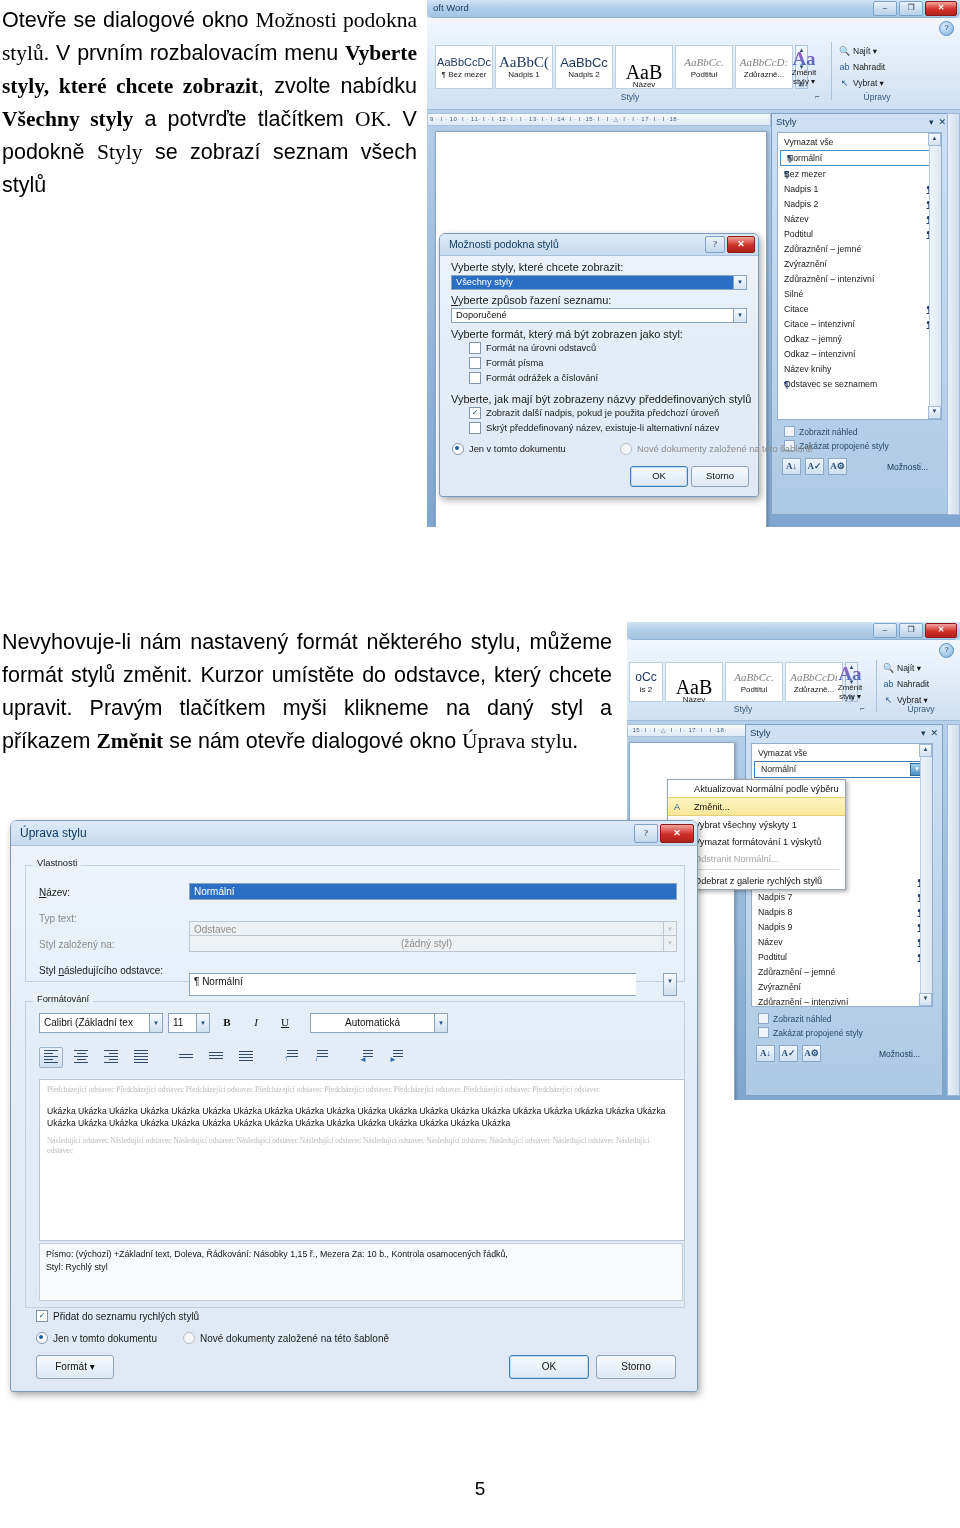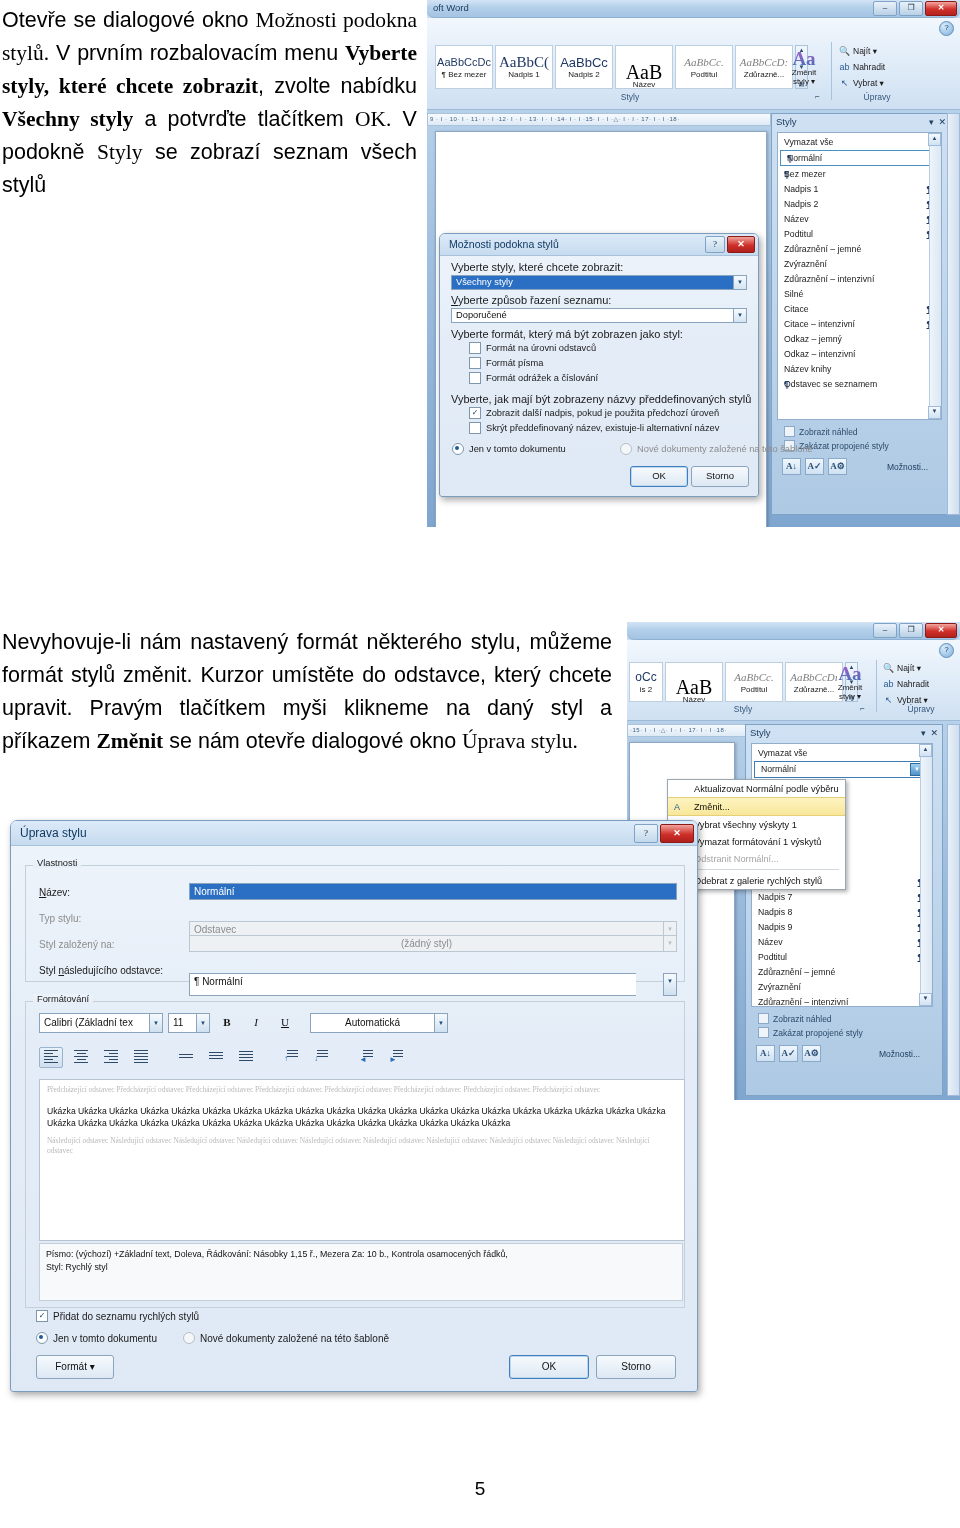--- a/index.html
+++ b/index.html
@@ -712,21 +712,21 @@
         <span class="xbtn" style="width:32px;height:17px;line-height:16px;">✕</span>
       </span>
     </div>
 
     <div class="group" style="left:14px;top:44px;width:658px;height:115px;"></div>
     <div class="grouptitle" style="left:22px;top:37px;">Vlastnosti</div>
 
     <div class="lbl" style="left:28px;top:66px;font-size:10px;"><u>N</u>ázev:</div>
     <div class="field selected" style="left:178px;top:62px;width:488px;height:17px;line-height:16px;font-size:10px;">Normální</div>
 
-    <div class="lbl dim" style="left:28px;top:92px;font-size:10px;">Typ stylu:</div>
+    <div class="lbl dim" style="left:28px;top:92px;font-size:10px;">Typ text:</div>
     <div class="combo" style="left:178px;top:100px;width:488px;height:17px;">
       <span class="cin dimf" style="line-height:15px;font-size:10px;">Odstavec</span>
       <span class="carrow dimf" style="line-height:15px;">▼</span>
     </div>
 
     <div class="lbl dim" style="left:28px;top:118px;font-size:10px;">Styl založený na:</div>
     <div class="combo" style="left:178px;top:114px;width:488px;height:17px;">
       <span class="cin dimf" style="line-height:15px;font-size:10px;text-align:center;padding-left:0;">(žádný styl)</span>
       <span class="carrow dimf" style="line-height:15px;">▼</span>
     </div>

